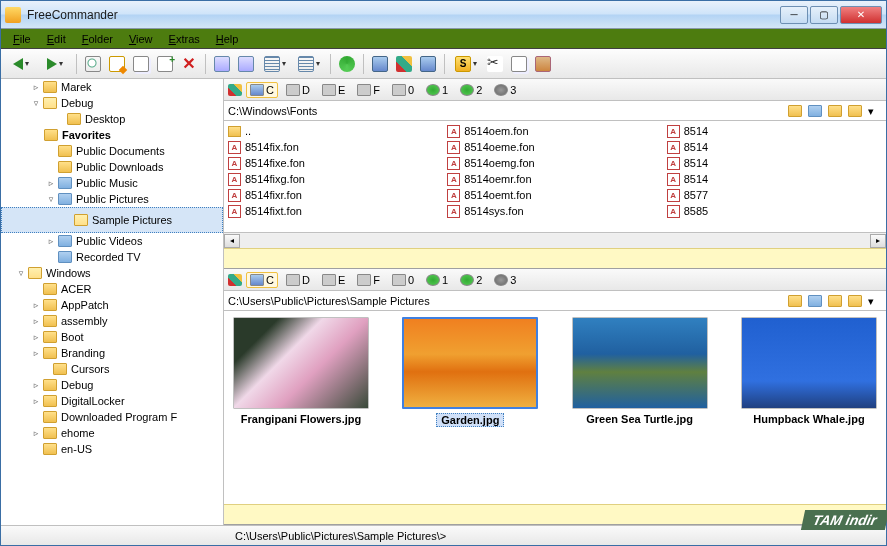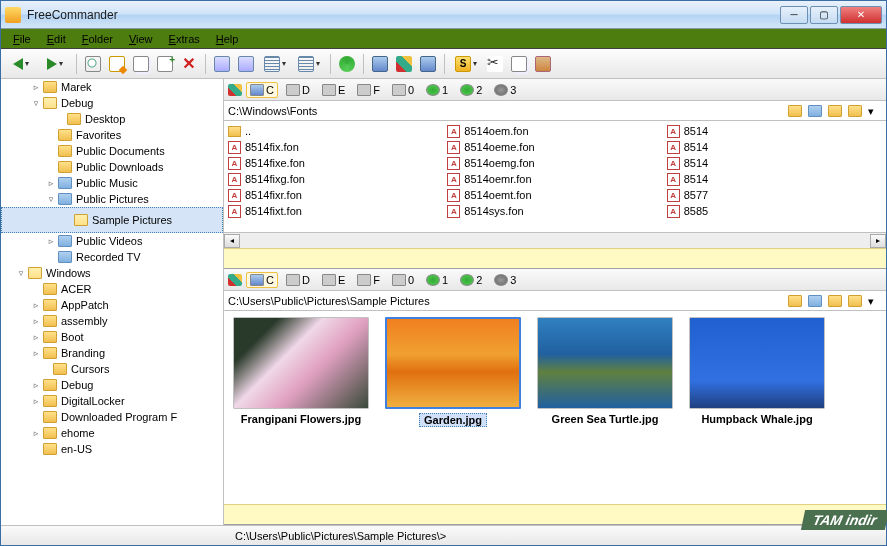--- a/index.html
+++ b/index.html
@@ -60,21 +60,21 @@
 .pathicon { width: 14px; height: 12px; margin-left: 2px; cursor: pointer; }
 .file-list { flex: 1; background: #fff; overflow: auto; padding: 2px; display: flex; }
 .file-col { display: flex; flex-direction: column; width: 280px; }
 .file-item { display: flex; align-items: center; height: 16px; padding: 0 2px; cursor: pointer; }
 .fnt-icon { width: 13px; height: 13px; border: 1px solid #c04040; background: #fff; color: #c04040; font-size: 8px; font-weight: bold; display: flex; align-items: center; justify-content: center; margin-right: 4px; }
 .up-icon { width: 13px; height: 11px; background: linear-gradient(#ffe08a, #f0c050); border: 1px solid #d0a030; margin-right: 4px; position: relative; }
 .scrollbar-h { height: 16px; background: #f0f0f0; border-top: 1px solid #c0c0c0; display: flex; align-items: center; }
 .sb-btn { width: 16px; height: 14px; background: linear-gradient(#fafafa, #ddd); border: 1px solid #aaa; display: flex; align-items: center; justify-content: center; font-size: 8px; cursor: pointer; }
 .sb-track { flex: 1; height: 14px; background: #eee; }
 .yellow-strip { height: 20px; background: #fff9c4; border-top: 1px solid #e0d080; }
-.thumbs { flex: 1; background: #fff; overflow: auto; padding: 6px; display: flex; gap: 10px; }
+.thumbs { flex: 1; background: #fff; overflow: auto; padding: 6px; display: flex; gap: 10px; justify-content: space-between; }
 .thumb { width: 142px; display: flex; flex-direction: column; align-items: center; cursor: pointer; }
 .thumb-img { width: 136px; height: 92px; border: 1px solid #c0c0c0; background: #888; border-radius: 1px; }
 .thumb.sel .thumb-img { border: 2px solid #4080e0; }
 .thumb-label { margin-top: 4px; font-size: 11px; font-weight: bold; text-align: center; }
 .thumb.sel .thumb-label { background: #d0e0f8; border: 1px dotted #4080c0; padding: 0 4px; }
 .img-flowers { background: linear-gradient(135deg, #2a3a2a 20%, #f0d8e8 40%, #e0a0c0 60%, #3a4a3a); }
 .img-garden { background: linear-gradient(#f08020, #f0a030 40%, #e07010 60%, #f0b040); }
 .img-turtle { background: linear-gradient(#3080c0, #2060a0 40%, #608040 60%, #2060a0); }
 .img-whale { background: linear-gradient(#2060d0, #3070e0 70%, #204080); }
 .statusbar { height: 20px; background: linear-gradient(#fafafa, #e8e8e8); border-top: 1px solid #c0c0c0; display: flex; align-items: center; padding: 0 8px; font-size: 11px; }
@@ -179,21 +179,21 @@
         <div class="tree-node" style="padding-left: 30px;">
           <span class="tree-exp">▿</span>
           <span class="folder-icon open"></span>
           <span>Debug</span>
         </div>
         <div class="tree-node" style="padding-left: 54px;">
           <span class="tree-exp"></span>
           <span class="folder-icon "></span>
           <span>Desktop</span>
         </div>
-        <div class="tree-node" style="padding-left: 45px;">
+        <div class="tree-node" style="padding-left: 31px; font-weight: bold;">
           <span class="tree-exp"></span>
           <span class="folder-icon "></span>
           <span>Favorites</span>
         </div>
         <div class="tree-node" style="padding-left: 45px;">
           <span class="tree-exp"></span>
           <span class="folder-icon "></span>
           <span>Public Documents</span>
         </div>
         <div class="tree-node" style="padding-left: 45px;">

